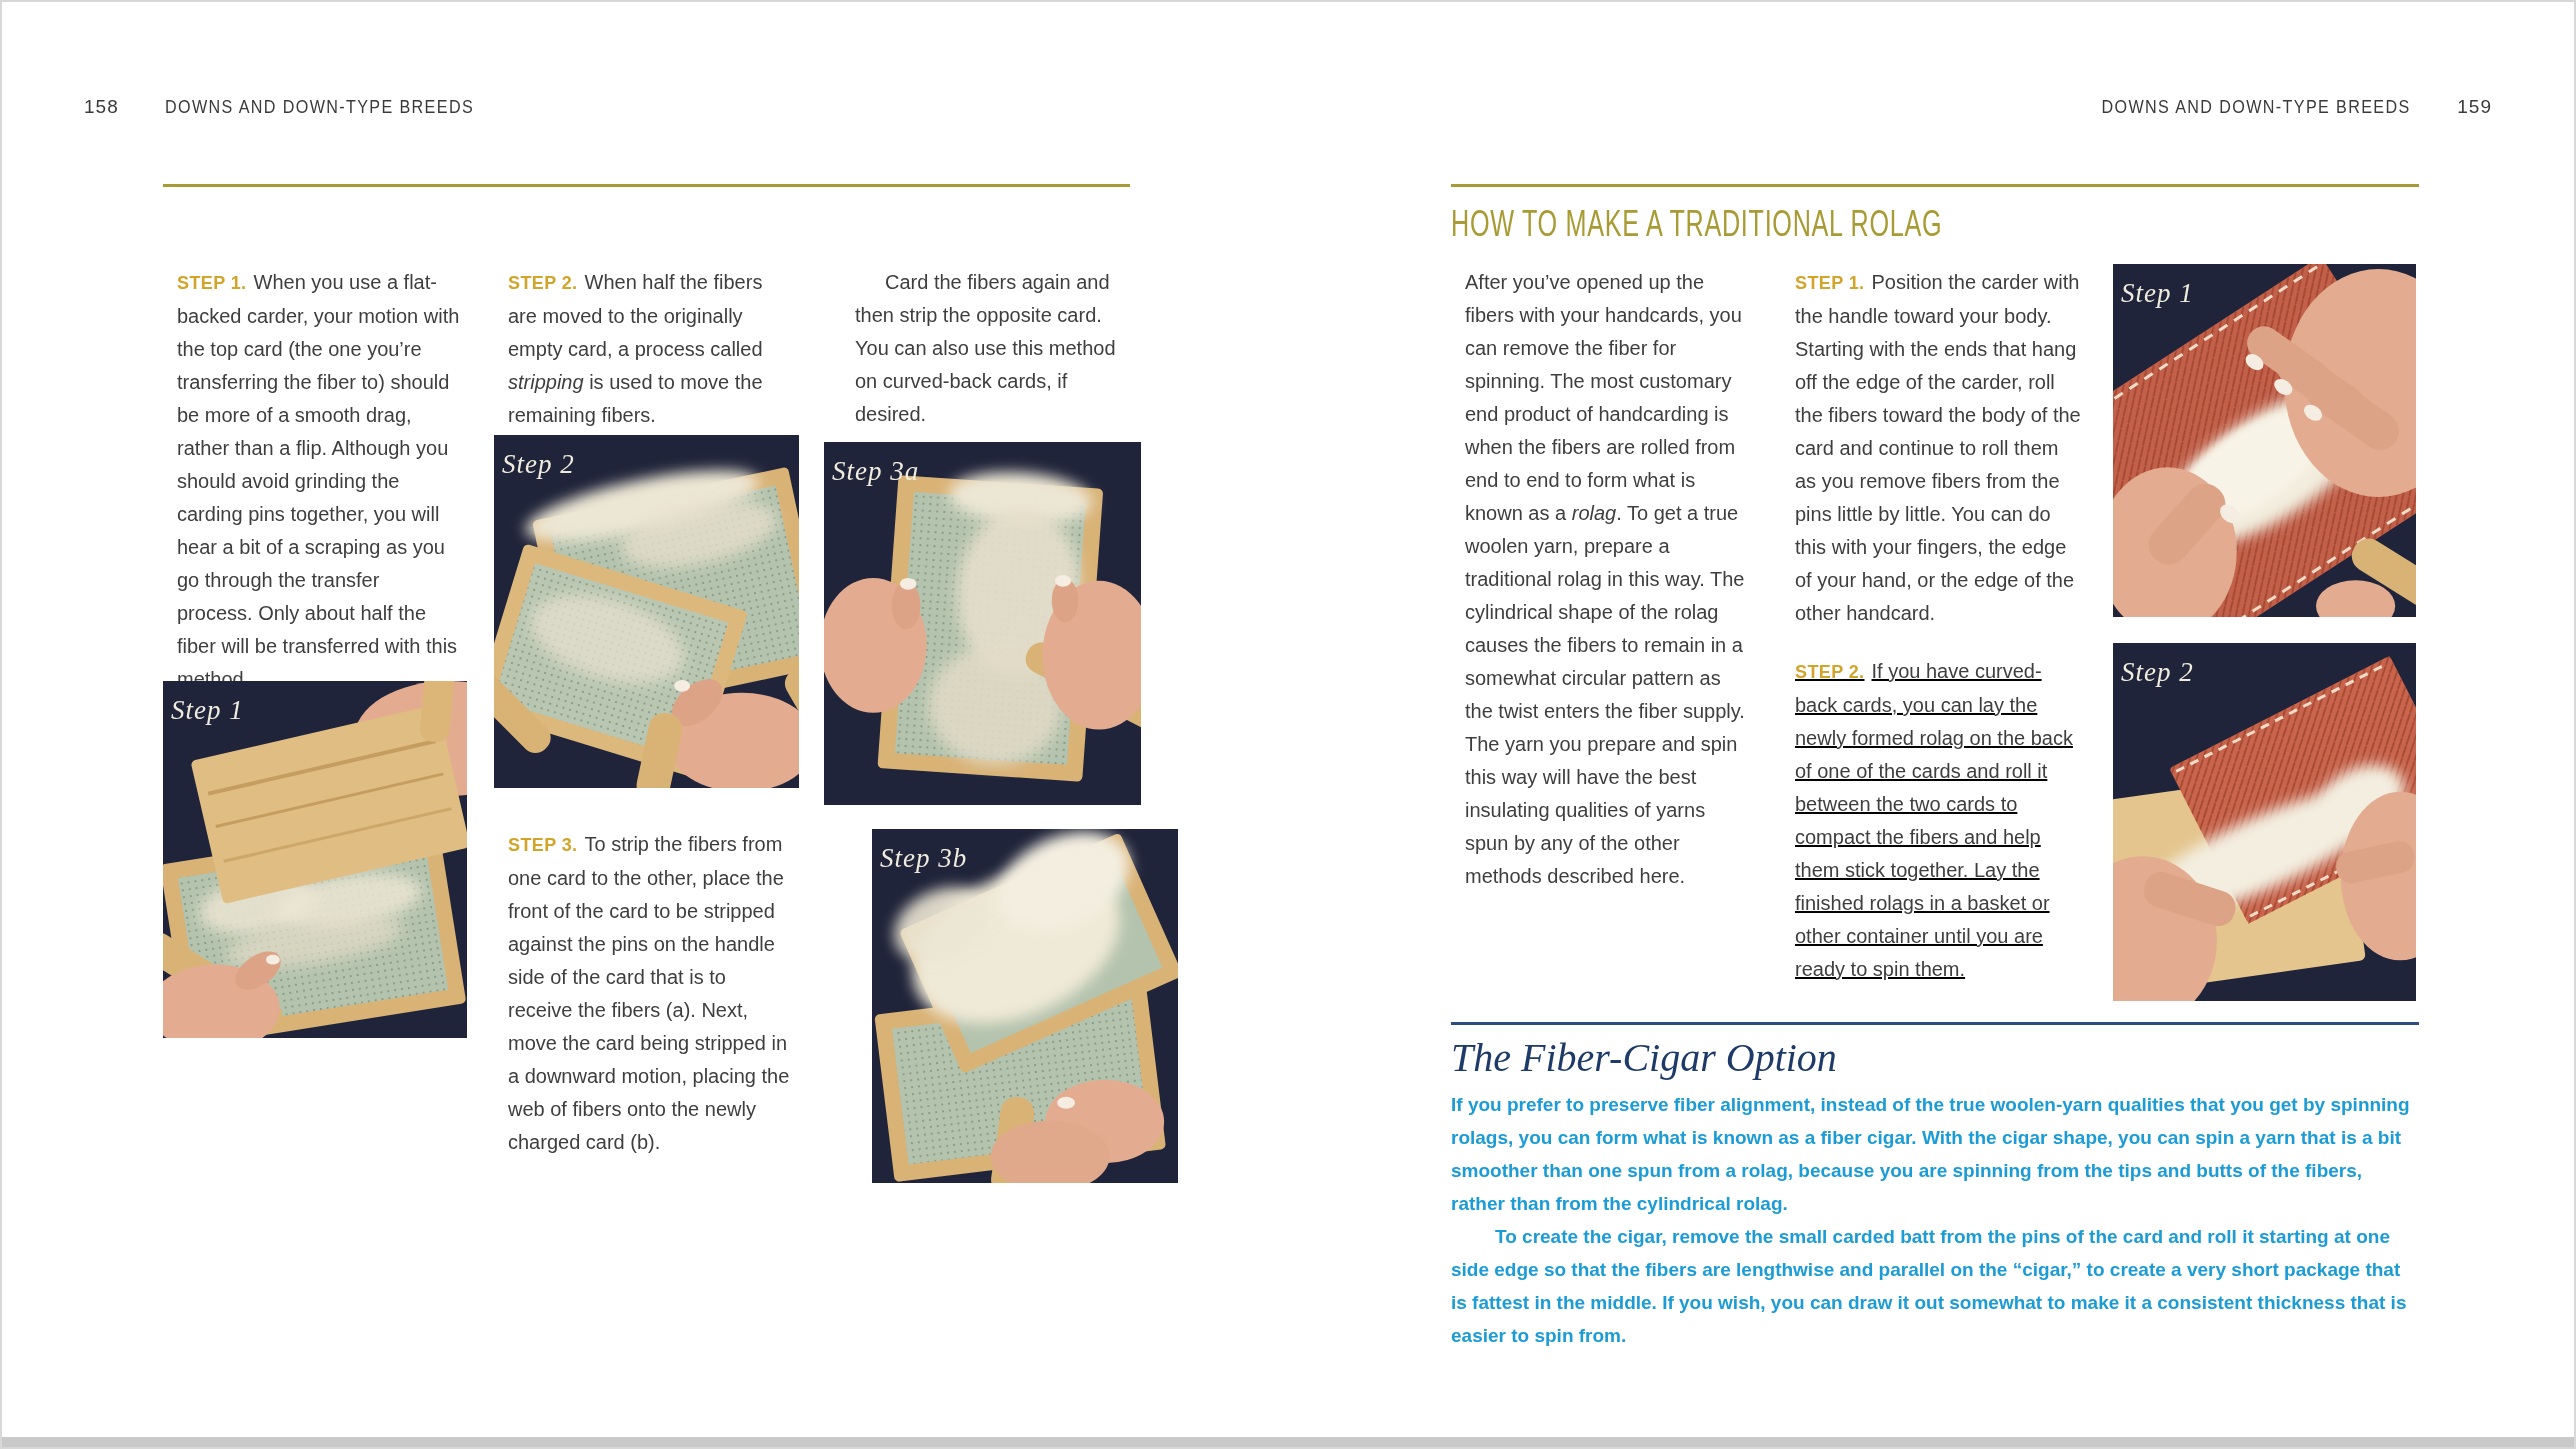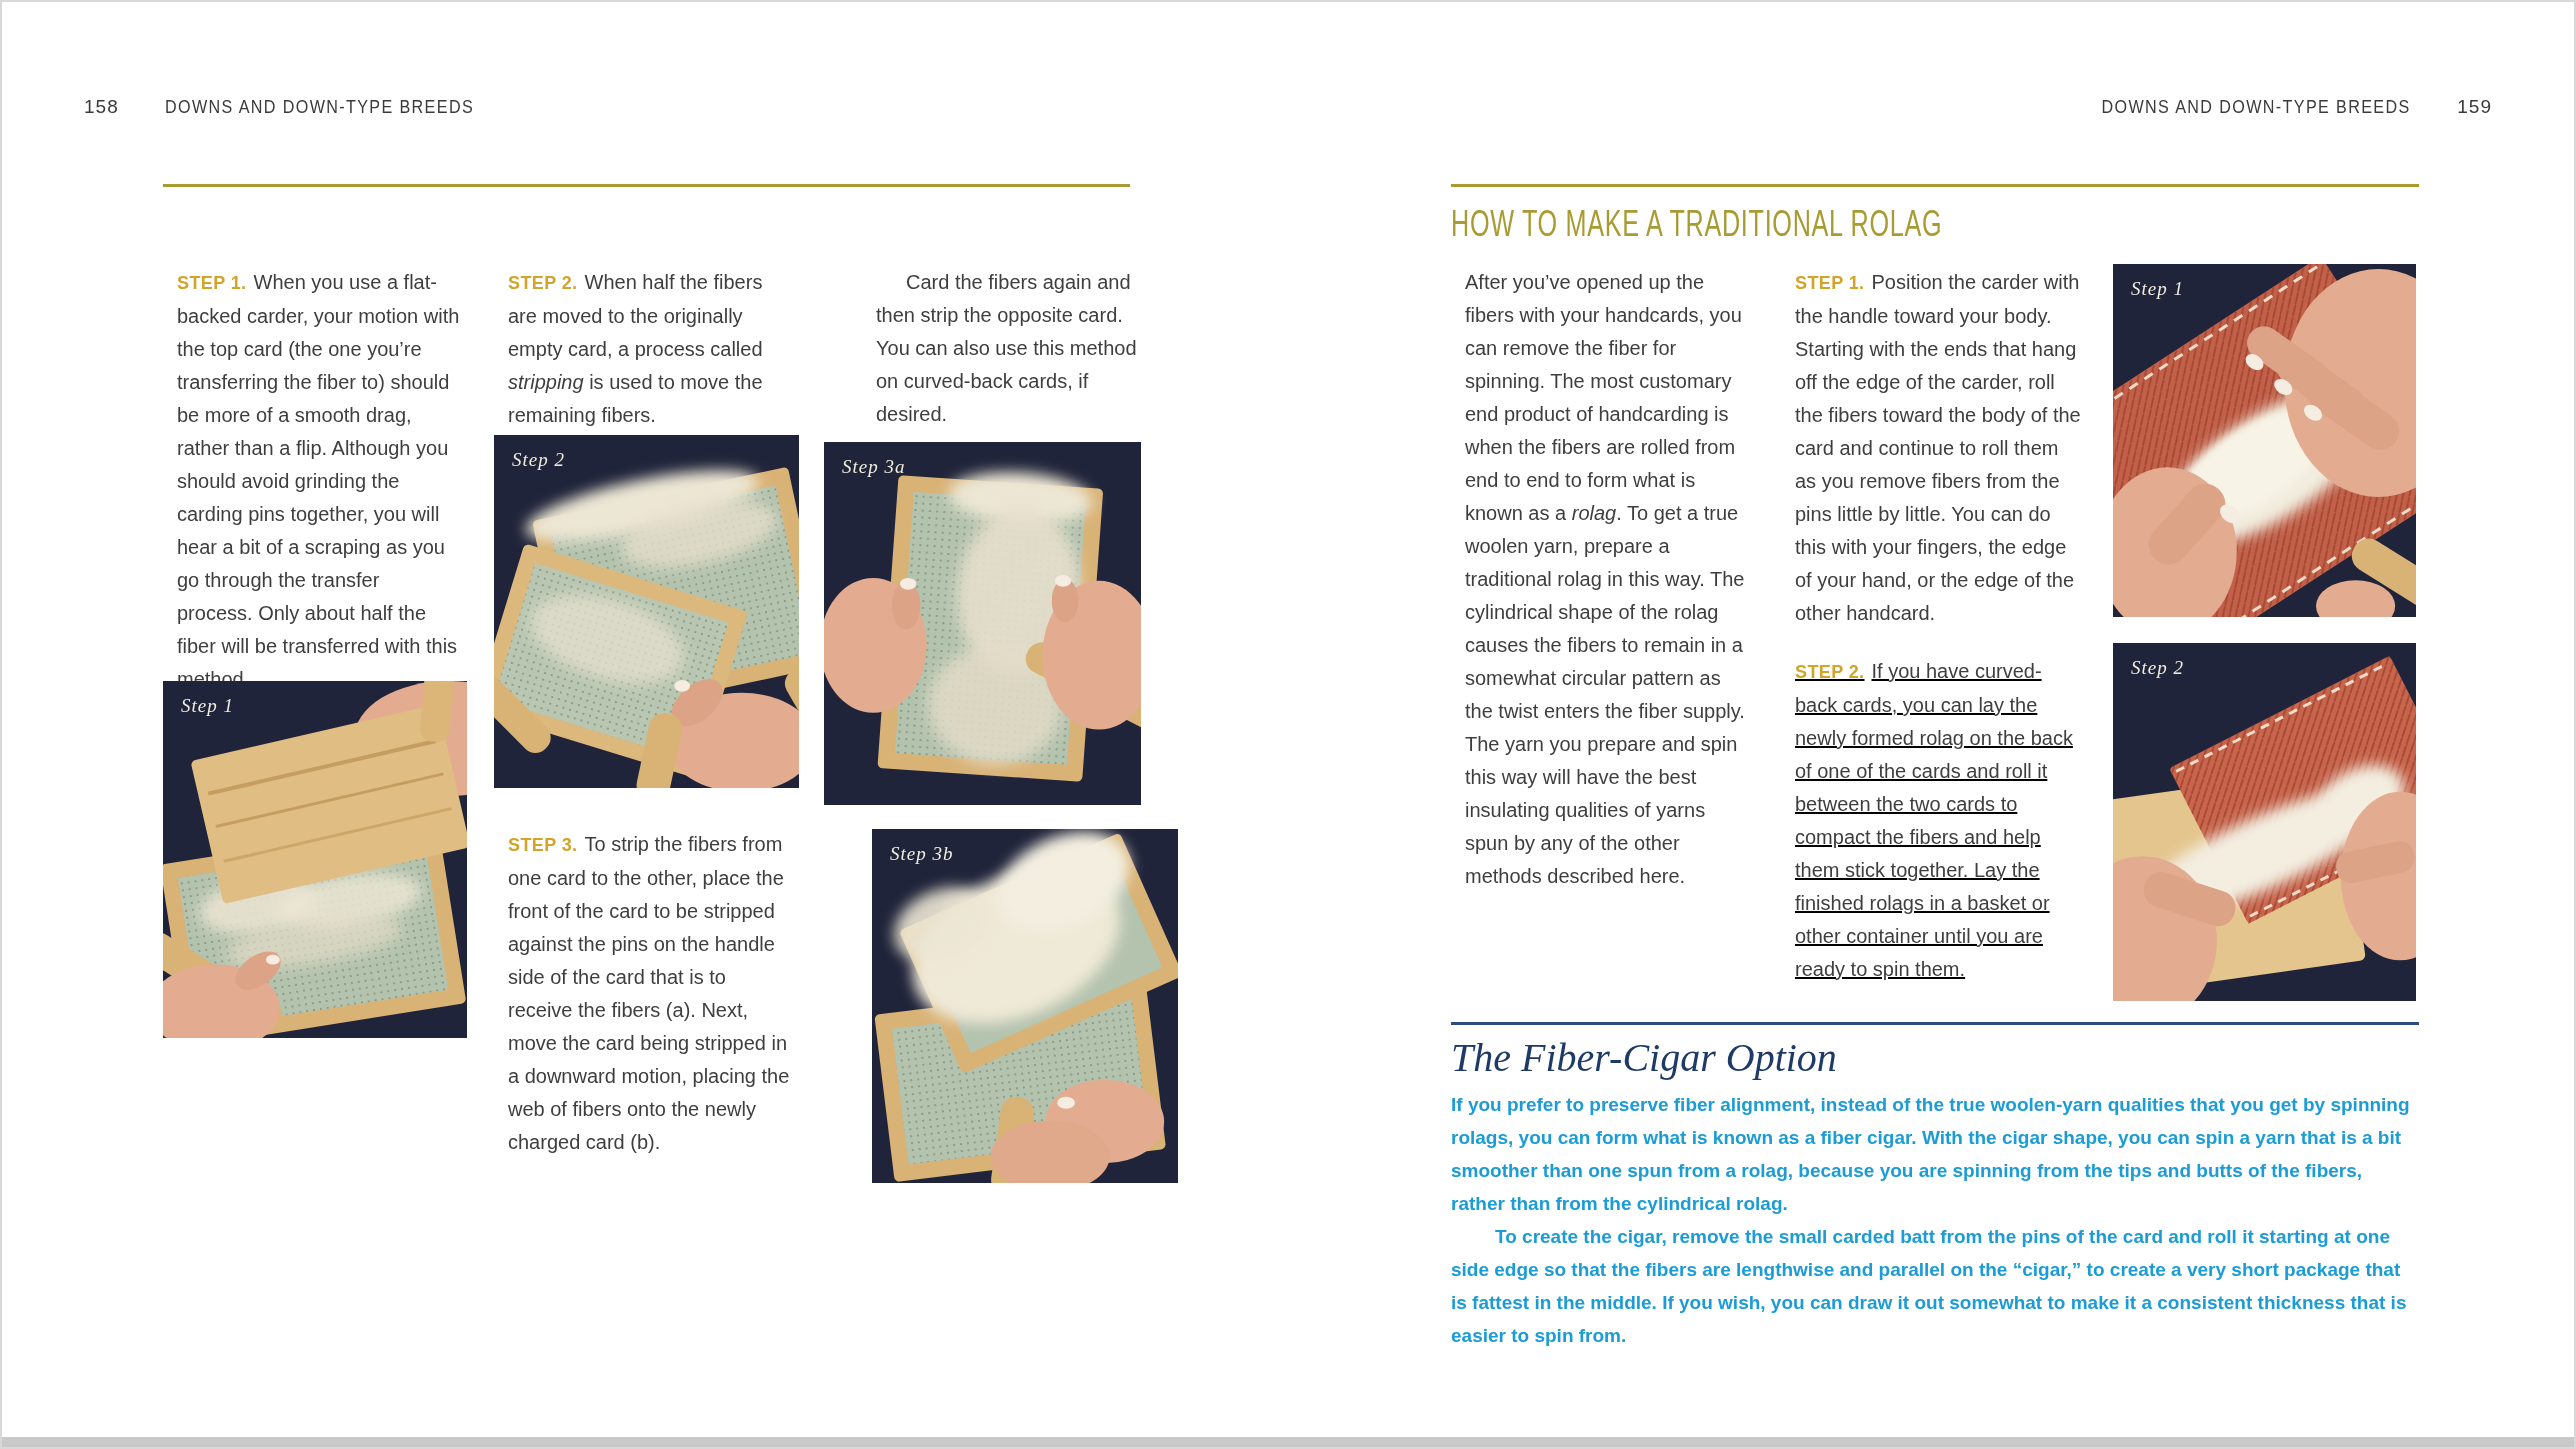--- a/index.html
+++ b/index.html
@@ -15,21 +15,21 @@
   .rule-gold{height:3px;background:#a99b33;}
   .section-title{font-size:36px;font-weight:400;color:#a99b33;white-space:nowrap;display:inline-block;transform:scaleX(.70);transform-origin:left center;letter-spacing:1px;}
   
   .body-par{font-size:20px;line-height:33px;color:#3e3e3e;margin:14px;text-align:left;}
   .body-par em{font-style:italic;}
   .indent{text-indent:30px;}
   .step-label{font-weight:bold;color:#d2a42a;font-size:18px;letter-spacing:0.4px;margin-right:7px;}
   
   .photo{position:absolute;background:#20243a;overflow:hidden;}
   .photo svg{position:absolute;left:0;top:0;width:100%;height:100%;}
-  .caption{position:absolute;left:18px;top:14px;font-family:"Liberation Serif",serif;font-style:italic;font-size:19px;color:#efebdd;letter-spacing:1px;}
+  .caption{position:absolute;left:8px;top:14px;font-family:"Liberation Serif",serif;font-style:italic;font-size:27px;color:#efebdd;letter-spacing:1px;}
   
   .rule-navy{height:3px;background:#2c4d7f;}
   .sidebar-title{font-family:"Liberation Serif",serif;font-style:italic;font-size:40px;color:#1d3a68;white-space:nowrap;}
   .sidebar-par{font-size:19px;line-height:33px;font-weight:bold;color:#1b9cd6;margin:0;}
   .sidebar-par.p2{text-indent:44px;}
 </style>
 </head>
 <body>
 
 <svg width="0" height="0" style="position:absolute" aria-hidden="true">
@@ -120,21 +120,21 @@
     </svg>
     <span class="caption">Step 2</span>
   </div>
 
   <div class="abs" style="left:492px;top:812px;width:311px;">
     <p class="body-par">
       <span class="step-label">STEP 3.</span><span>To strip the fibers from one card to the other, place the front of the card to be stripped against the pins on the handle side of the card that is to receive the fibers (a). Next, move the card being stripped in a downward motion, placing the web of fibers onto the newly charged card (b).</span>
     </p>
   </div>
 
-  <div class="abs" style="left:860px;top:250px;width:311px;">
+  <div class="abs" style="left:839px;top:250px;width:311px;">
     <p class="body-par indent">Card the fibers again and then strip the opposite card. You can also use this method on curved-back cards, if desired.</p>
   </div>
 
   <div class="photo" style="left:822px;top:440px;width:317px;height:363px;">
     <svg viewBox="0 0 309 366" preserveAspectRatio="none">
       <g transform="translate(162,190) rotate(4)">
         <rect x="-100" y="-150" width="200" height="296" rx="5" fill="#d9b276"></rect>
         <rect x="-84" y="-134" width="168" height="264" fill="#b4c3ae"></rect>
         <rect x="-84" y="-134" width="168" height="264" fill="url(#dots-green)"></rect>
         <ellipse cx="20" cy="-135" rx="70" ry="26" fill="#ece6d4" filter="url(#fuzz)"></ellipse>

